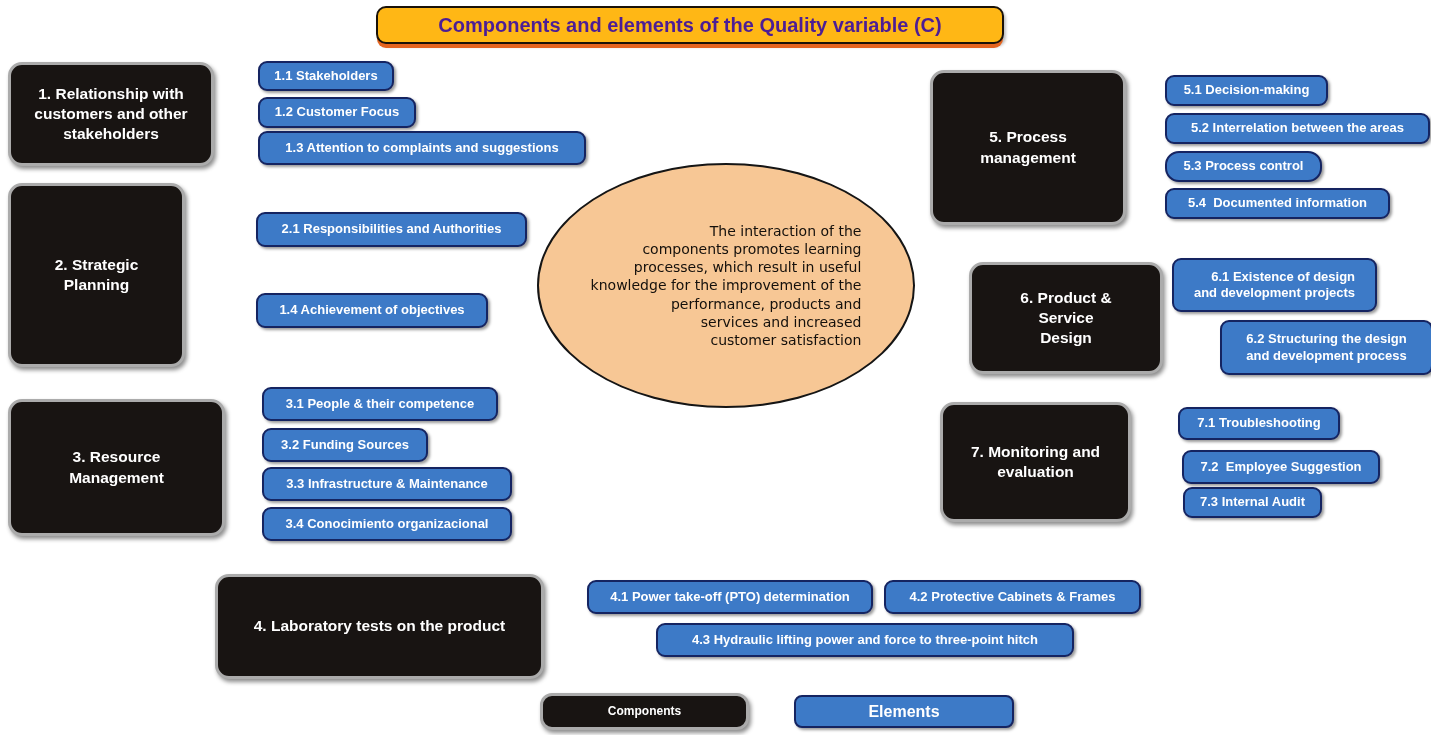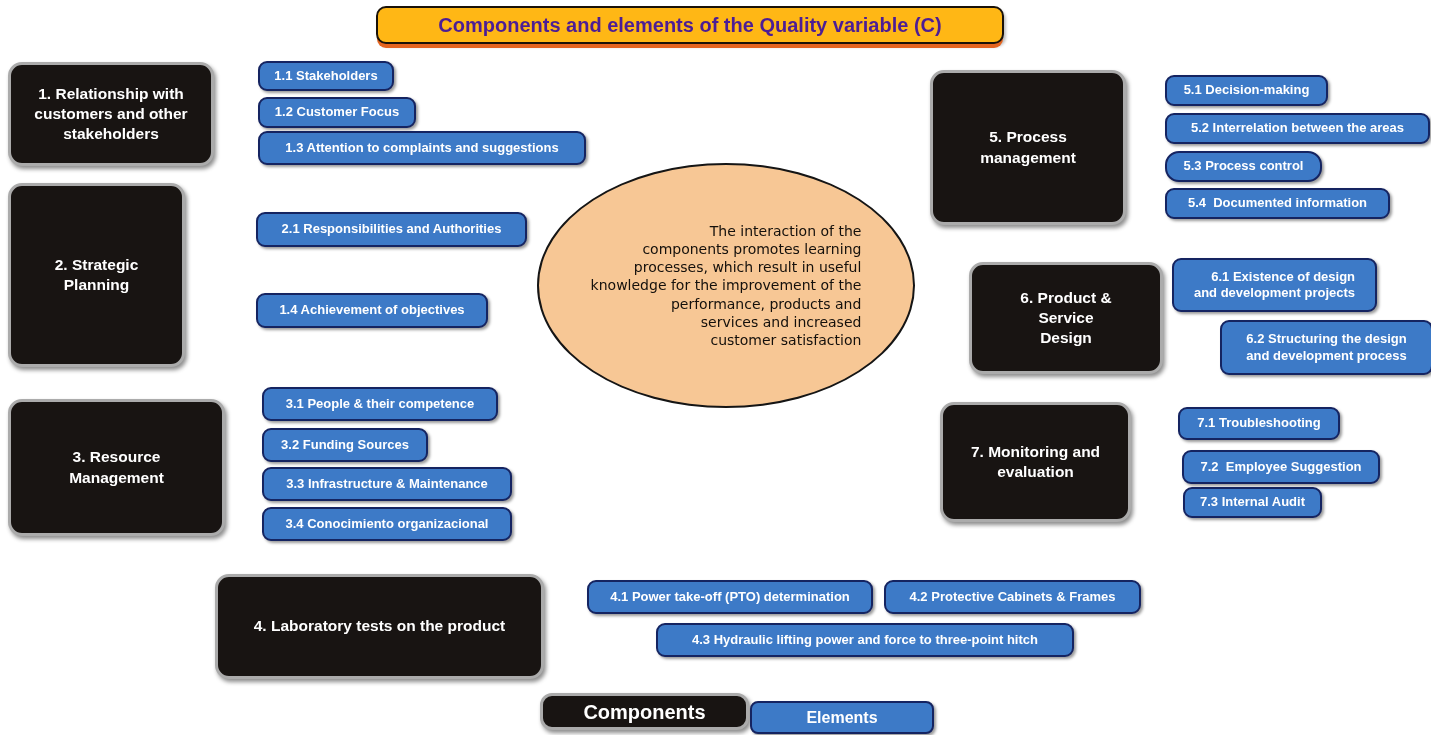--- a/index.html
+++ b/index.html
@@ -34,21 +34,21 @@
     box-shadow:2px 2px 3px rgba(0,0,0,.4);
     font-weight:bold; font-size:13px; line-height:1.25; white-space:pre; padding:0 4px;
   }
   .ellipse{
     display:flex; align-items:center; justify-content:center; text-align:right;
     background:var(--ellipse-bg); border:2px solid var(--ellipse-border);
     border-radius:50%;
     font-family:"DejaVu Sans", sans-serif; font-size:14px; color:#14100C;
     line-height:1.3; white-space:pre;
   }
-  .legend-comp{font-size:20px; border-radius:12px;}
+  .legend-comp{font-size:12px; border-radius:12px;}
   .legend-elem{font-size:16px; border-radius:8px;}
 </style>
 </head>
 <body>
 
 <div class="canvas">
 
   <div class="abs title" style="left:376px; top:6px; width:628px; height:38px;">Components and elements of the Quality variable (C)</div>
 
   <div class="abs comp" style="left:8px; top:62px; width:206px; height:104px;">1. Relationship with
@@ -100,15 +100,15 @@
   <div class="abs elem" style="left:1178px; top:407px; width:162px; height:33px;">7.1 Troubleshooting</div>
   <div class="abs elem" style="left:1182px; top:450px; width:198px; height:34px;">7.2  Employee Suggestion</div>
   <div class="abs elem" style="left:1183px; top:487px; width:139px; height:31px;">7.3 Internal Audit</div>
 
   <div class="abs comp" style="left:215px; top:574px; width:329px; height:105px;">4. Laboratory tests on the product</div>
   <div class="abs elem" style="left:587px; top:580px; width:286px; height:34px;">4.1 Power take-off (PTO) determination</div>
   <div class="abs elem" style="left:884px; top:580px; width:257px; height:34px;">4.2 Protective Cabinets &amp; Frames</div>
   <div class="abs elem" style="left:656px; top:623px; width:418px; height:34px;">4.3 Hydraulic lifting power and force to three-point hitch</div>
 
   <div class="abs comp legend-comp" style="left:540px; top:693px; width:209px; height:37px;">Components</div>
-  <div class="abs elem legend-elem" style="left:750px; top:695px; width:184px; height:33px;margin-top:6px;">Elements</div>
+  <div class="abs elem legend-elem" style="left:794px; top:695px; width:220px; height:33px;">Elements</div>
 
 </div>
 
 </body></html>

